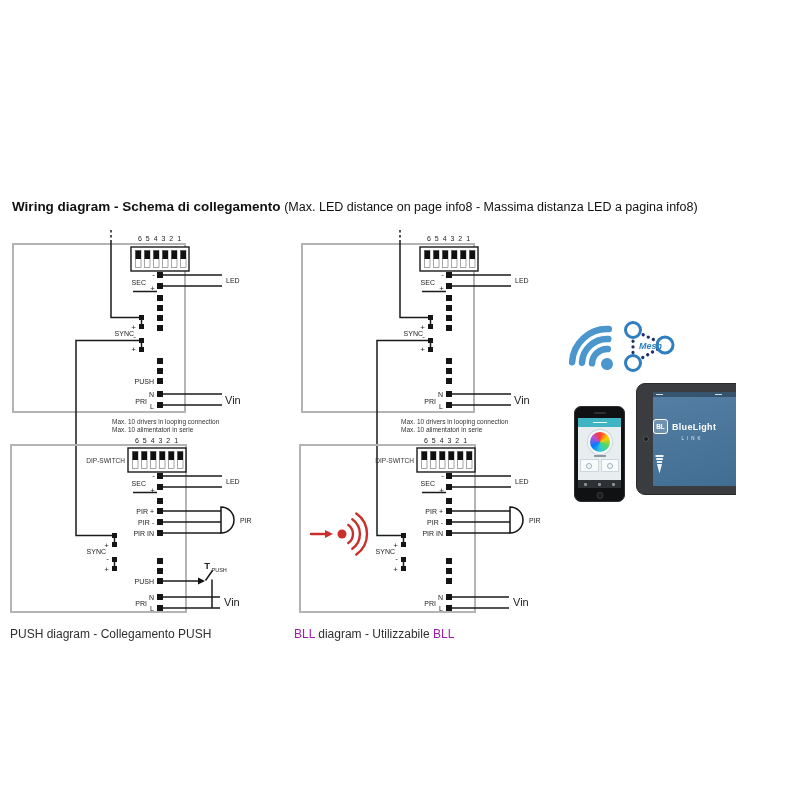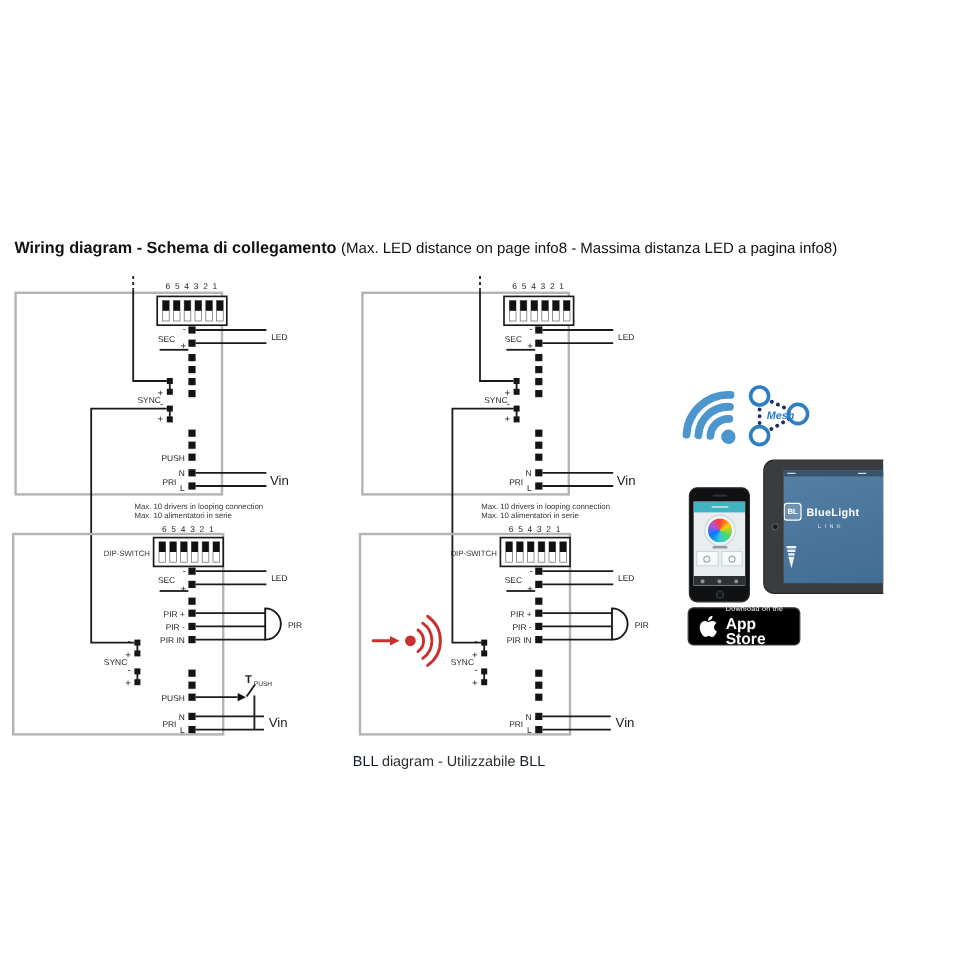--- a/index.html
+++ b/index.html
@@ -34,21 +34,21 @@
   .st95{font-size:9.5px;font-weight:700}
   .st11{font-size:11px}
   .mid{text-anchor:middle}
   .end{text-anchor:end}
   .ls{letter-spacing:1px}
 
   
   .caption{position:absolute;top:627px;font-size:12px;color:#2f2f2f;white-space:nowrap}
   #cap-push{left:10px}
   #cap-bll{left:294px}
-  .redtxt{color:#0f172a}
+  .redtxt{color:#a21caf}
 
   
   .wifiarc{fill:none;stroke:#4b96cc;stroke-width:6.5;stroke-linecap:round}
   .wifidot{fill:#4b96cc}
   .meshc{fill:#fff;stroke:#2e7fc2;stroke-width:3}
   .meshd{stroke:#1c2e6b;stroke-width:3.2;stroke-dasharray:0.1 5.5;stroke-linecap:round}
   .meshtxt{fill:#2e7fc2;font-size:9px;font-weight:700;font-style:italic}
 
   
   .tablet{left:636px;top:383px;width:162px;height:110px;background:#3a3c3f;
@@ -399,20 +399,23 @@
       <rect class="term" x="157" y="377" width="6" height="6"></rect>
       <text class="st7 end" x="154" y="372">N</text>
       <text class="st7 end" x="154" y="383">L</text>
       <text class="st7 end" x="147" y="378">PRI</text>
       <line class="wire" x1="163" y1="369" x2="220" y2="369"></line>
       <line class="wire" x1="163" y1="380" x2="220" y2="380"></line>
       <text class="st11" x="224" y="378">Vin</text>
     </g>
   </svg>
 
+  <div id="cap-push" class="caption">
+    <span>PUSH diagram - Collegamento PUSH</span>
+  </div>
   <div id="cap-bll" class="caption">
     <span class="redtxt">BLL</span><span> diagram - Utilizzabile </span><span class="redtxt">BLL</span>
   </div>
 
   <svg class="abs" style="left:560px;top:303px" width="100" height="100" viewBox="0 0 100 100">
     <g transform="rotate(-42 47 61)">
       <circle class="wifidot" cx="47" cy="61" r="6"></circle>
       <path class="wifiarc" d="M36.4,50.4 A15,15 0 0 1 57.6,50.4"></path>
       <path class="wifiarc" d="M29.3,43.3 A25,25 0 0 1 64.7,43.3"></path>
       <path class="wifiarc" d="M22.3,36.3 A35,35 0 0 1 71.7,36.3"></path>
@@ -474,28 +477,16 @@
       </div>
       <div class="phbottom">
           <span></span>
           <span></span>
           <span></span>
         </div>
     </div>
     <div class="phhome"></div>
   </div>
 
-  <div id="badge-apple" class="badge">
-    <svg width="17" height="20" viewBox="0 0 24 28">
-      <g fill="#fff">
-        <path d="M18.7,14.9c0-3.2,2.6-4.7,2.7-4.8c-1.5-2.2-3.8-2.5-4.6-2.5c-2-0.2-3.8,1.2-4.8,1.2 c-1,0-2.5-1.2-4.1-1.1c-2.1,0-4.1,1.2-5.2,3.1c-2.2,3.8-0.6,9.5,1.6,12.6c1.1,1.5,2.3,3.2,4,3.1c1.6-0.1,2.2-1,4.1-1 c1.9,0,2.5,1,4.1,1c1.7,0,2.8-1.5,3.9-3.1c1.2-1.8,1.7-3.5,1.7-3.6C22.1,19.8,18.7,18.5,18.7,14.9z"></path>
-        <path d="M15.5,5.3c0.9-1.1,1.5-2.6,1.3-4.1c-1.3,0.1-2.9,0.9-3.8,2c-0.8,1-1.6,2.5-1.4,4 C13.1,7.3,14.6,6.4,15.5,5.3z"></path>
-      </g>
-    </svg>
-    <div class="btext">
-      <span class="bsmall">Download on the</span>
-      <span class="bbig">App Store</span>
-    </div>
-  </div>
 
 
 
 </div>
 
 </body></html>

